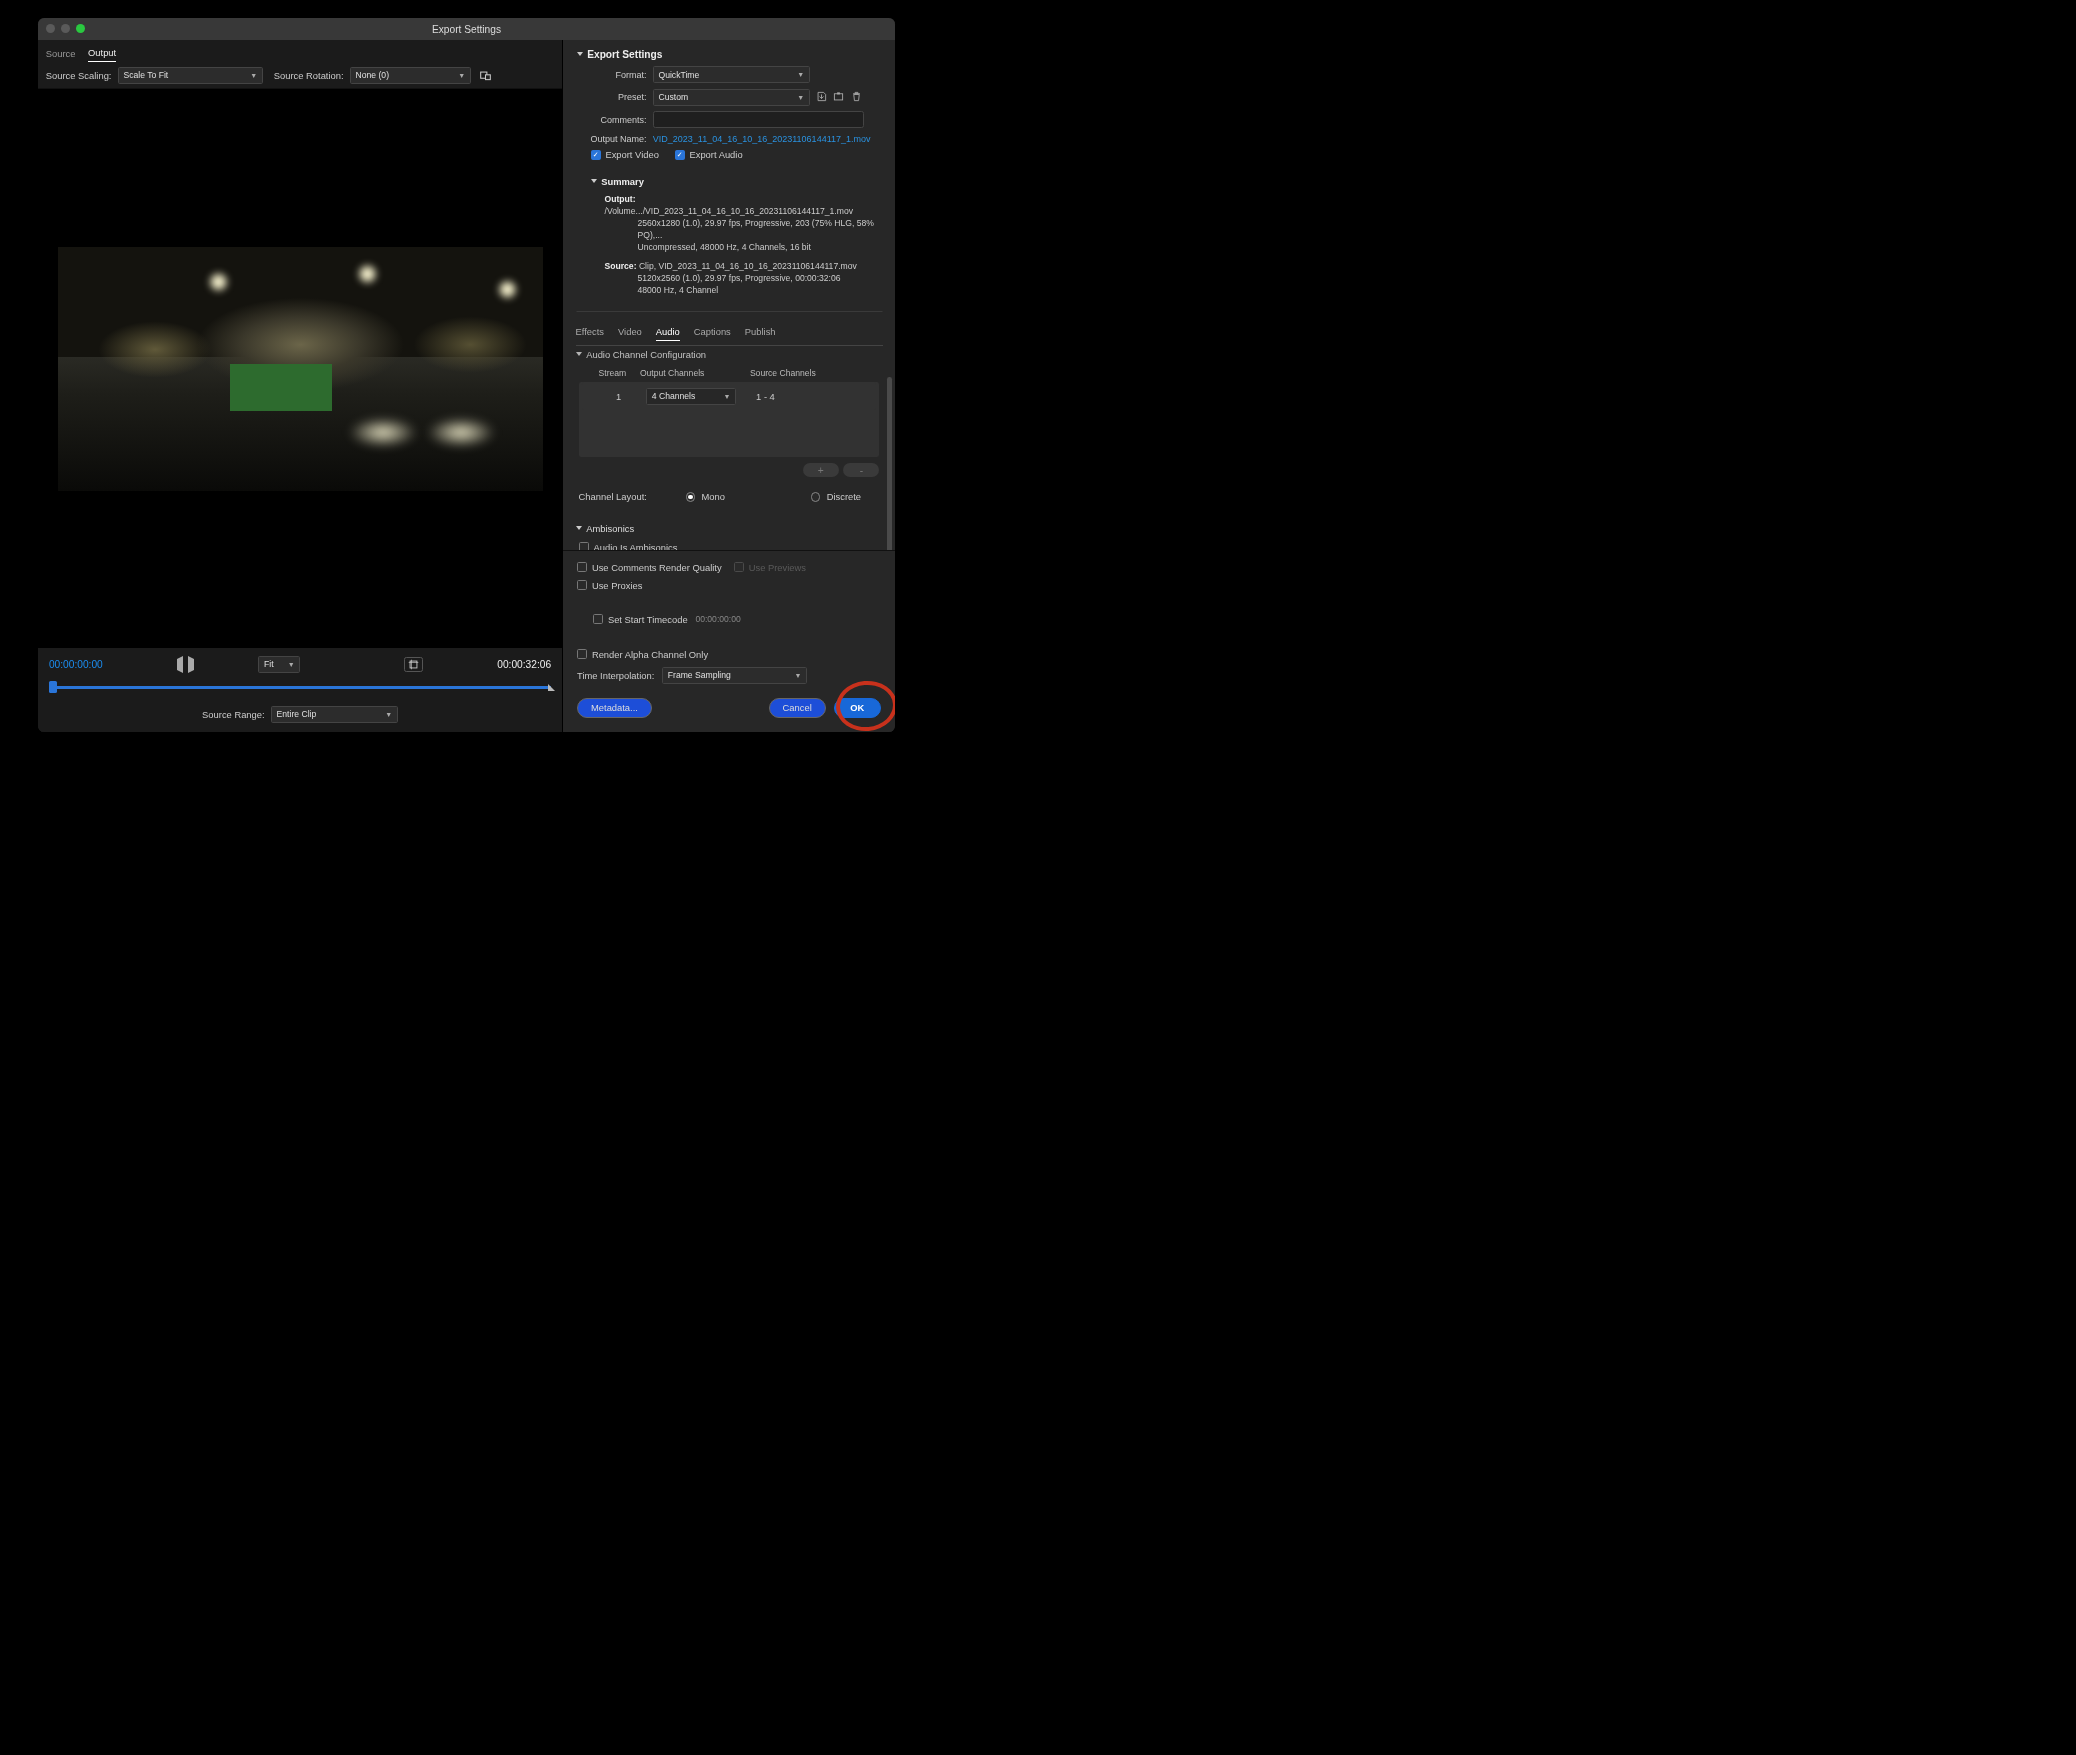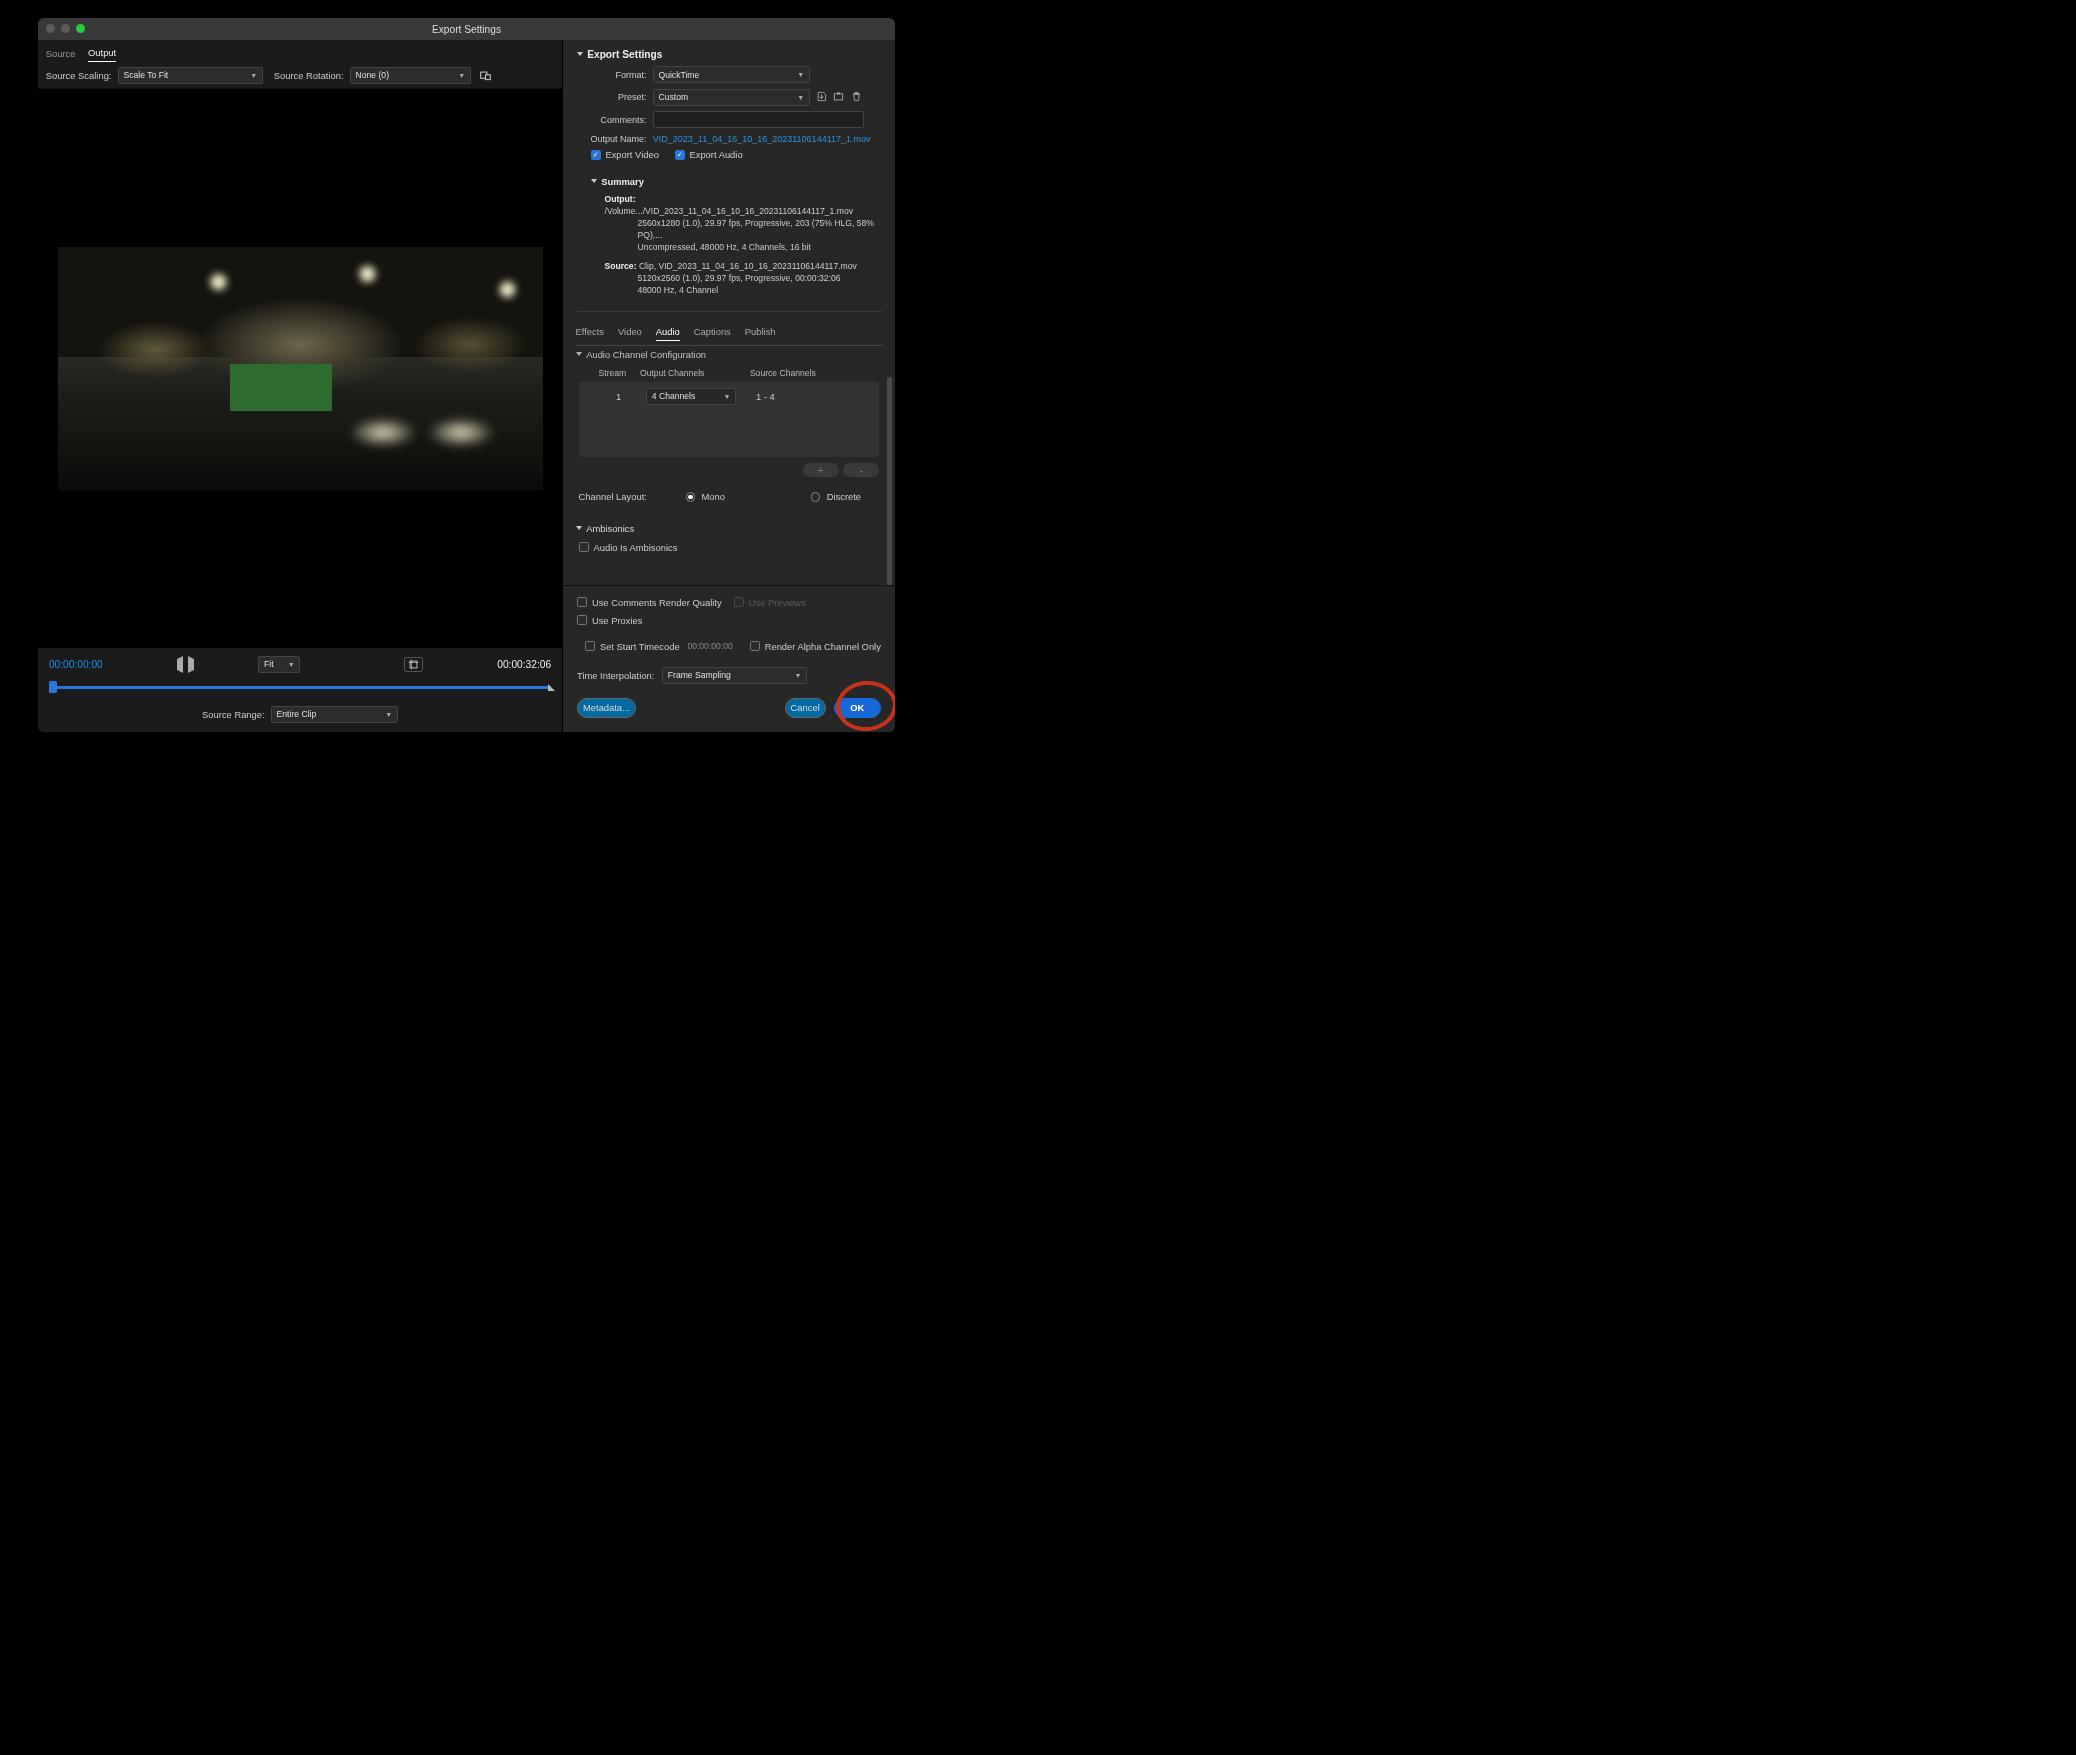--- a/index.html
+++ b/index.html
@@ -136,22 +136,22 @@
   .radio { width: 9.4px; height: 9.4px; border-radius: 50%; border: 0.8px solid #888; background: #2a2a2a; display: flex; align-items: center; justify-content: center;}
   .radio.checked::after { content:""; width: 4.7px; height: 4.7px; background: #fff; border-radius: 50%;}
   
   .bottom-row { display: flex; align-items: center; gap: 7.8px; margin-bottom: 7px; flex-wrap: wrap;}
   .disabled { color: #5a5a5a;}
   .disabled .checkbox { border-color: #4a4a4a;}
   .timecode-val { color: #888; font-size: 8.6px; margin-left: 3.1px;}
   
   .button-row { display: flex; justify-content: space-between; align-items: center; margin-top: 14px;}
   .btn {
-    height: 20.4px; padding: 0 5px; border-radius: 10.2px; border: 0.8px solid #666;
-    background: #0369a1; color: #ddd; font-size: 9.4px; display: flex; align-items: center; cursor: pointer;
+    height: 20.4px; padding: 0 13px; border-radius: 10.2px; border: 0.8px solid #666;
+    background: #1d4ed8; color: #ddd; font-size: 9.4px; display: flex; align-items: center; cursor: pointer;
   }
   .btn.primary { background: #1868d8; border-color: #1868d8; color: #fff; font-weight: 600; }
   .ok-ring {
     position: absolute;
     width: 61px; height: 50px;
     border: 4.7px solid #c8311c;
     border-radius: 50%;
     transform: rotate(-5deg);
     pointer-events: none;
   }
@@ -383,21 +383,21 @@
             <span>Use Previews</span>
           </div>
         </div>
         <div class="bottom-row">
           <div class="checkbox-row" style="margin:0">
             <span class="checkbox"></span>
             <span>Use Proxies</span>
           </div>
         </div>
         <div class="bottom-row">
-          <div class="checkbox-row" style="width:149px;margin:8px">
+          <div class="checkbox-row" style="width:149px;margin:16px">
             <span class="checkbox"></span>
             <span>Set Start Timecode</span>
             <span class="timecode-val">00:00:00:00</span>
           </div>
           <div class="checkbox-row" style="margin:0">
             <span class="checkbox"></span>
             <span>Render Alpha Channel Only</span>
           </div>
         </div>
         <div class="bottom-row">

